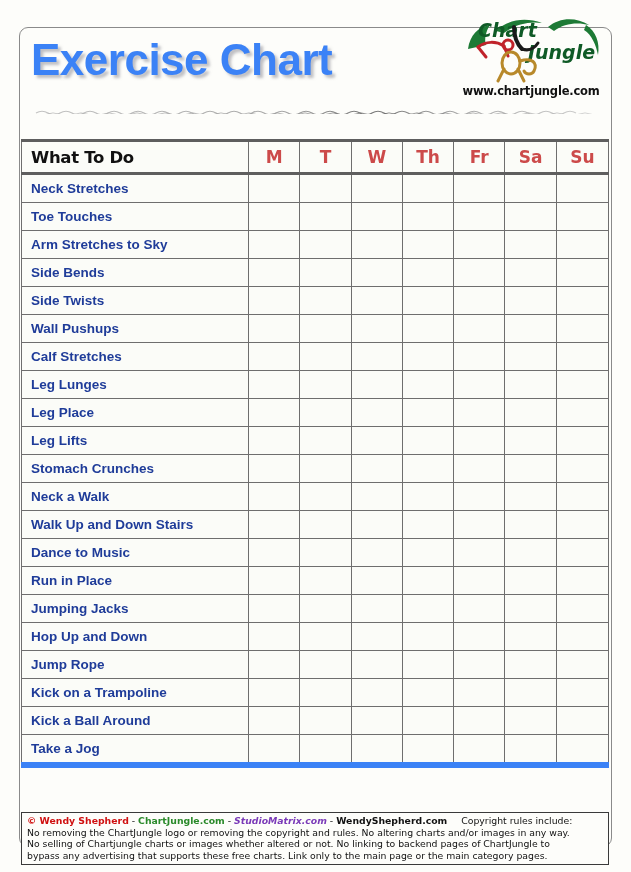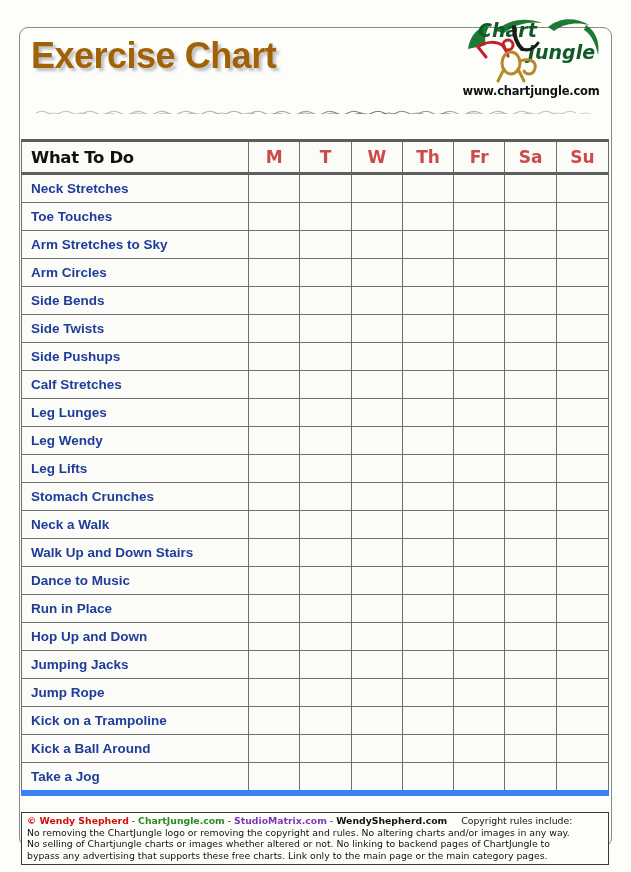--- a/index.html
+++ b/index.html
@@ -40,23 +40,23 @@
     position: absolute;
     left: 19px;
     top: 27px;
     width: 593px;
     height: 84px;
   }
   .title {
     position: absolute;
     left: 12px;
     top: 8px;
-    font-size: 36px;
+    font-size: 44px;
     font-weight: bold;
-    color: #a16207;
+    color: #3b82f6;
     letter-spacing: -0.5px;
     text-shadow: 3px 3px 3px rgba(140,140,150,0.55);
     white-space: nowrap;
     font-family: "Liberation Sans", sans-serif;
   }
 
   .logo-block {
     position: absolute;
     right: 6px;
     top: 0px;
@@ -163,21 +163,21 @@
     background: #fdfdfa;
     padding: 2px 5px 3px 5px;
     font-family: "DejaVu Sans", sans-serif;
     font-size: 9.3px;
     line-height: 11.6px;
     color: #111111;
   }
   .footer .ln { white-space: nowrap; }
   .c-red    { color: #d01010; font-weight: bold; }
   .c-green  { color: #2a8a2a; font-weight: bold; }
-  .c-purple { color: #7a3ab8; font-weight: bold; }
+  .c-purple { color: #7a3ab8; font-weight: bold; font-style: italic; }
   .c-black  { color: #111111; font-weight: bold; }
   .c-sep    { color: #111111; }
   .c-note   { color: #111111; margin-left: 14px; text-align: right; }
 </style>
 </head>
 <body>
 
 <div class="page">
   <div class="frame"></div>
 
@@ -285,51 +285,41 @@
           <td class="task-cell">Arm Stretches to Sky</td>
           <td class="check-cell"></td>
           <td class="check-cell"></td>
           <td class="check-cell"></td>
           <td class="check-cell"></td>
           <td class="check-cell"></td>
           <td class="check-cell"></td>
           <td class="check-cell"></td>
         </tr>
         <tr>
-          <td class="task-cell">Arm Circles</td>
-          <td class="check-cell"></td>
-          <td class="check-cell"></td>
-          <td class="check-cell"></td>
-          <td class="check-cell"></td>
-          <td class="check-cell"></td>
-          <td class="check-cell"></td>
-          <td class="check-cell"></td>
-        </tr>
-        <tr>
           <td class="task-cell">Side Bends</td>
           <td class="check-cell"></td>
           <td class="check-cell"></td>
           <td class="check-cell"></td>
           <td class="check-cell"></td>
           <td class="check-cell"></td>
           <td class="check-cell"></td>
           <td class="check-cell"></td>
         </tr>
         <tr>
           <td class="task-cell">Side Twists</td>
           <td class="check-cell"></td>
           <td class="check-cell"></td>
           <td class="check-cell"></td>
           <td class="check-cell"></td>
           <td class="check-cell"></td>
           <td class="check-cell"></td>
           <td class="check-cell"></td>
         </tr>
         <tr>
-          <td class="task-cell">Side Pushups</td>
+          <td class="task-cell">Wall Pushups</td>
           <td class="check-cell"></td>
           <td class="check-cell"></td>
           <td class="check-cell"></td>
           <td class="check-cell"></td>
           <td class="check-cell"></td>
           <td class="check-cell"></td>
           <td class="check-cell"></td>
         </tr>
         <tr>
           <td class="task-cell">Calf Stretches</td>
@@ -345,21 +335,21 @@
           <td class="task-cell">Leg Lunges</td>
           <td class="check-cell"></td>
           <td class="check-cell"></td>
           <td class="check-cell"></td>
           <td class="check-cell"></td>
           <td class="check-cell"></td>
           <td class="check-cell"></td>
           <td class="check-cell"></td>
         </tr>
         <tr>
-          <td class="task-cell">Leg Wendy</td>
+          <td class="task-cell">Leg Place</td>
           <td class="check-cell"></td>
           <td class="check-cell"></td>
           <td class="check-cell"></td>
           <td class="check-cell"></td>
           <td class="check-cell"></td>
           <td class="check-cell"></td>
           <td class="check-cell"></td>
         </tr>
         <tr>
           <td class="task-cell">Leg Lifts</td>
@@ -415,31 +405,31 @@
           <td class="task-cell">Run in Place</td>
           <td class="check-cell"></td>
           <td class="check-cell"></td>
           <td class="check-cell"></td>
           <td class="check-cell"></td>
           <td class="check-cell"></td>
           <td class="check-cell"></td>
           <td class="check-cell"></td>
         </tr>
         <tr>
+          <td class="task-cell">Jumping Jacks</td>
+          <td class="check-cell"></td>
+          <td class="check-cell"></td>
+          <td class="check-cell"></td>
+          <td class="check-cell"></td>
+          <td class="check-cell"></td>
+          <td class="check-cell"></td>
+          <td class="check-cell"></td>
+        </tr>
+        <tr>
           <td class="task-cell">Hop Up and Down</td>
-          <td class="check-cell"></td>
-          <td class="check-cell"></td>
-          <td class="check-cell"></td>
-          <td class="check-cell"></td>
-          <td class="check-cell"></td>
-          <td class="check-cell"></td>
-          <td class="check-cell"></td>
-        </tr>
-        <tr>
-          <td class="task-cell">Jumping Jacks</td>
           <td class="check-cell"></td>
           <td class="check-cell"></td>
           <td class="check-cell"></td>
           <td class="check-cell"></td>
           <td class="check-cell"></td>
           <td class="check-cell"></td>
           <td class="check-cell"></td>
         </tr>
         <tr>
           <td class="task-cell">Jump Rope</td>

